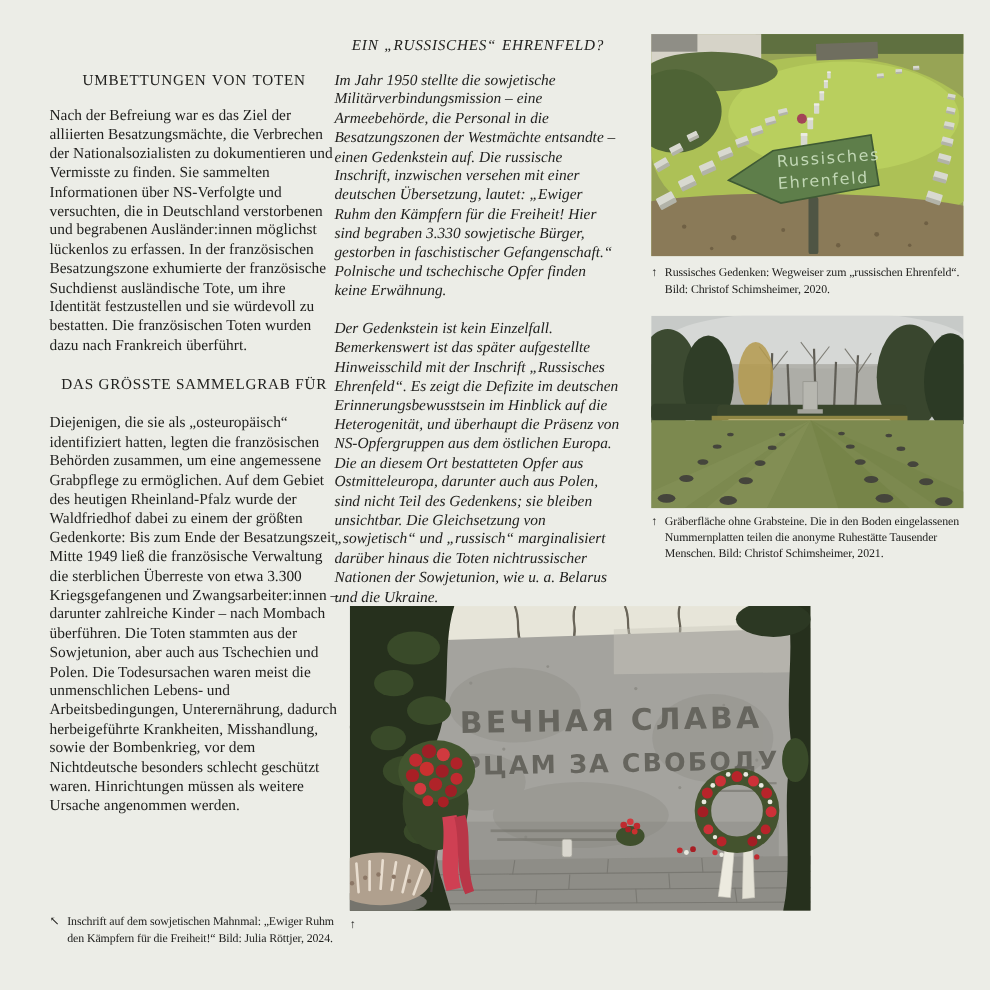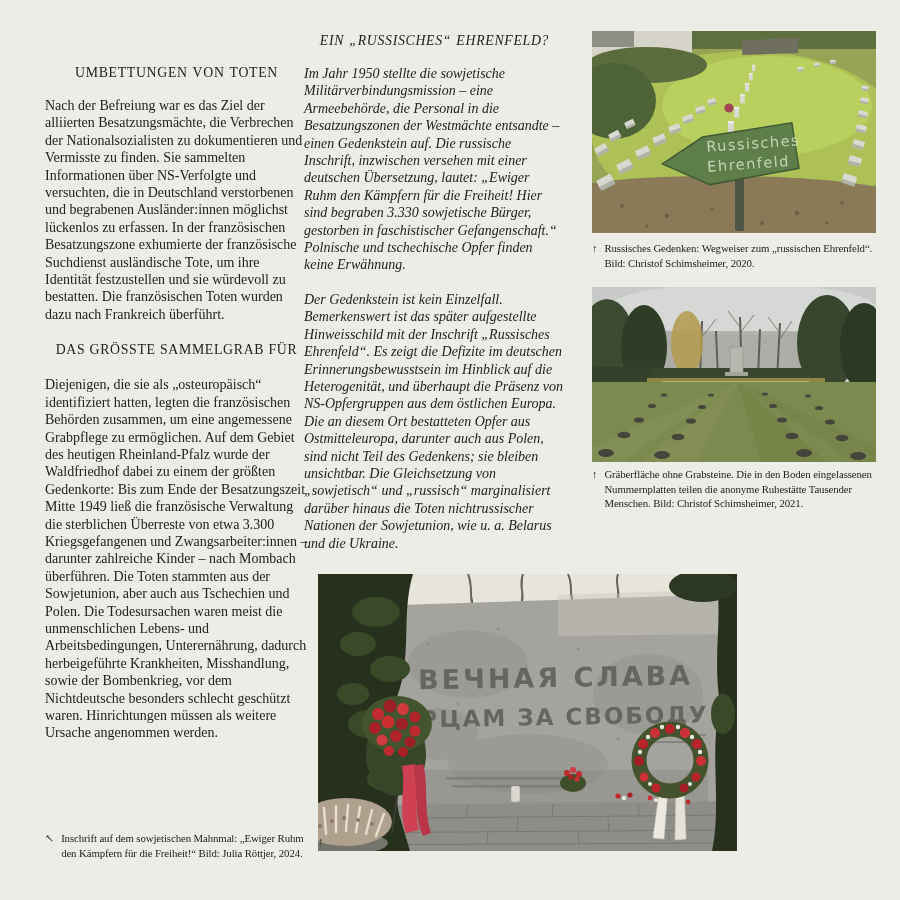--- a/index.html
+++ b/index.html
@@ -181,21 +181,21 @@
 </div>
 
 <div class="abs caption" style="left:592px;top:467px;width:284px;">
   <span class="cap-arrow">↑</span>
   <span>
     <span>Gräberfläche ohne Grabsteine. Die in den Boden eingelassenen Nummernplatten teilen die anonyme Ruhestätte Tausender Menschen.</span>
     <span class="credit">Bild: Christof Schimsheimer, 2021.</span>
   </span>
 </div>
 
-<div class="abs photo" style="left:318px;top:574px;width:419px;height:277px;text-align:right;">
+<div class="abs photo" style="left:318px;top:551px;width:419px;height:277px;text-align:right;">
 <svg viewBox="0 0 419 277" preserveAspectRatio="none">
   <rect width="419" height="277" fill="#e7e5d9"></rect>
   <g stroke="#4a4538" stroke-width="2" opacity="0.8">
     <path d="M150,0 C156,14 150,26 156,34"></path>
         <path d="M205,0 C200,12 208,22 203,30"></path>
         <path d="M250,0 C256,12 250,22 256,30"></path>
         <path d="M300,0 C296,10 304,20 299,28"></path>
   </g>
   <polygon points="50,32 419,20 419,235 50,240" fill="#a4a39e"></polygon>
   <polygon points="240,21 419,15 419,60 240,62" fill="#c9c7bd" opacity="0.45"></polygon>

